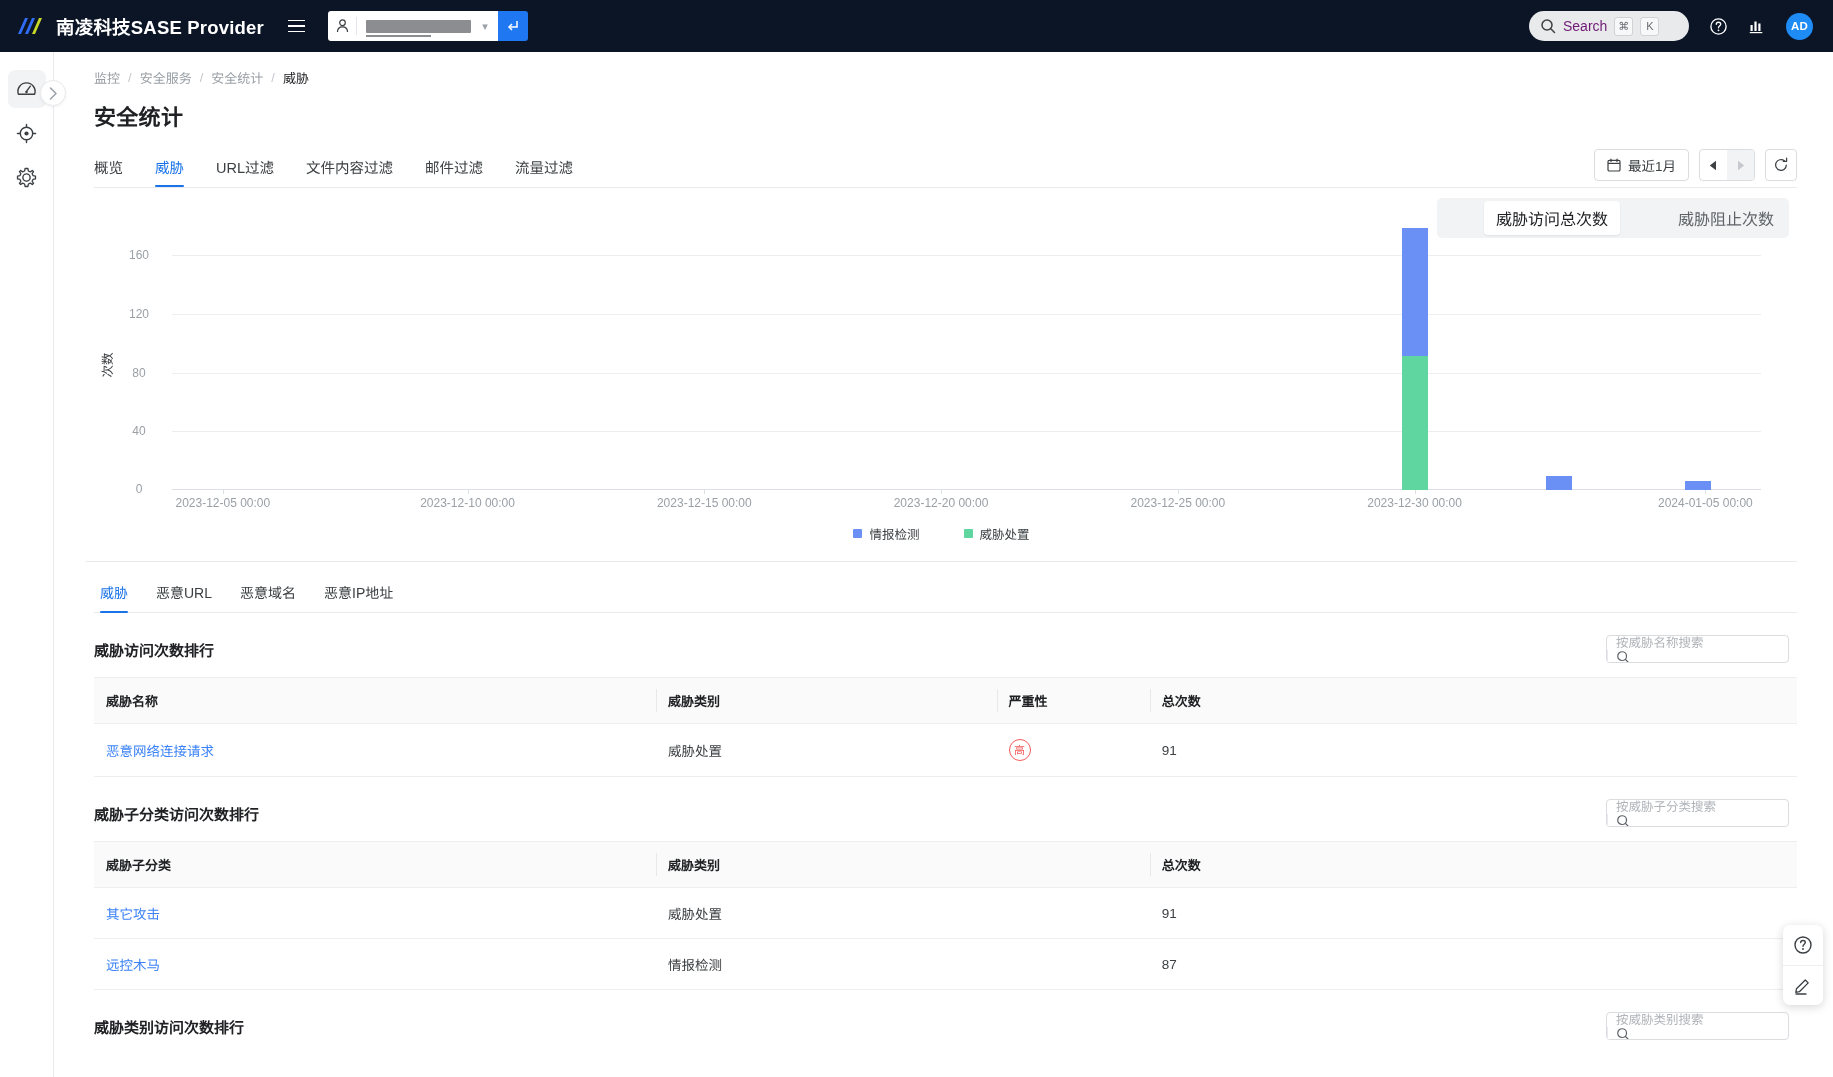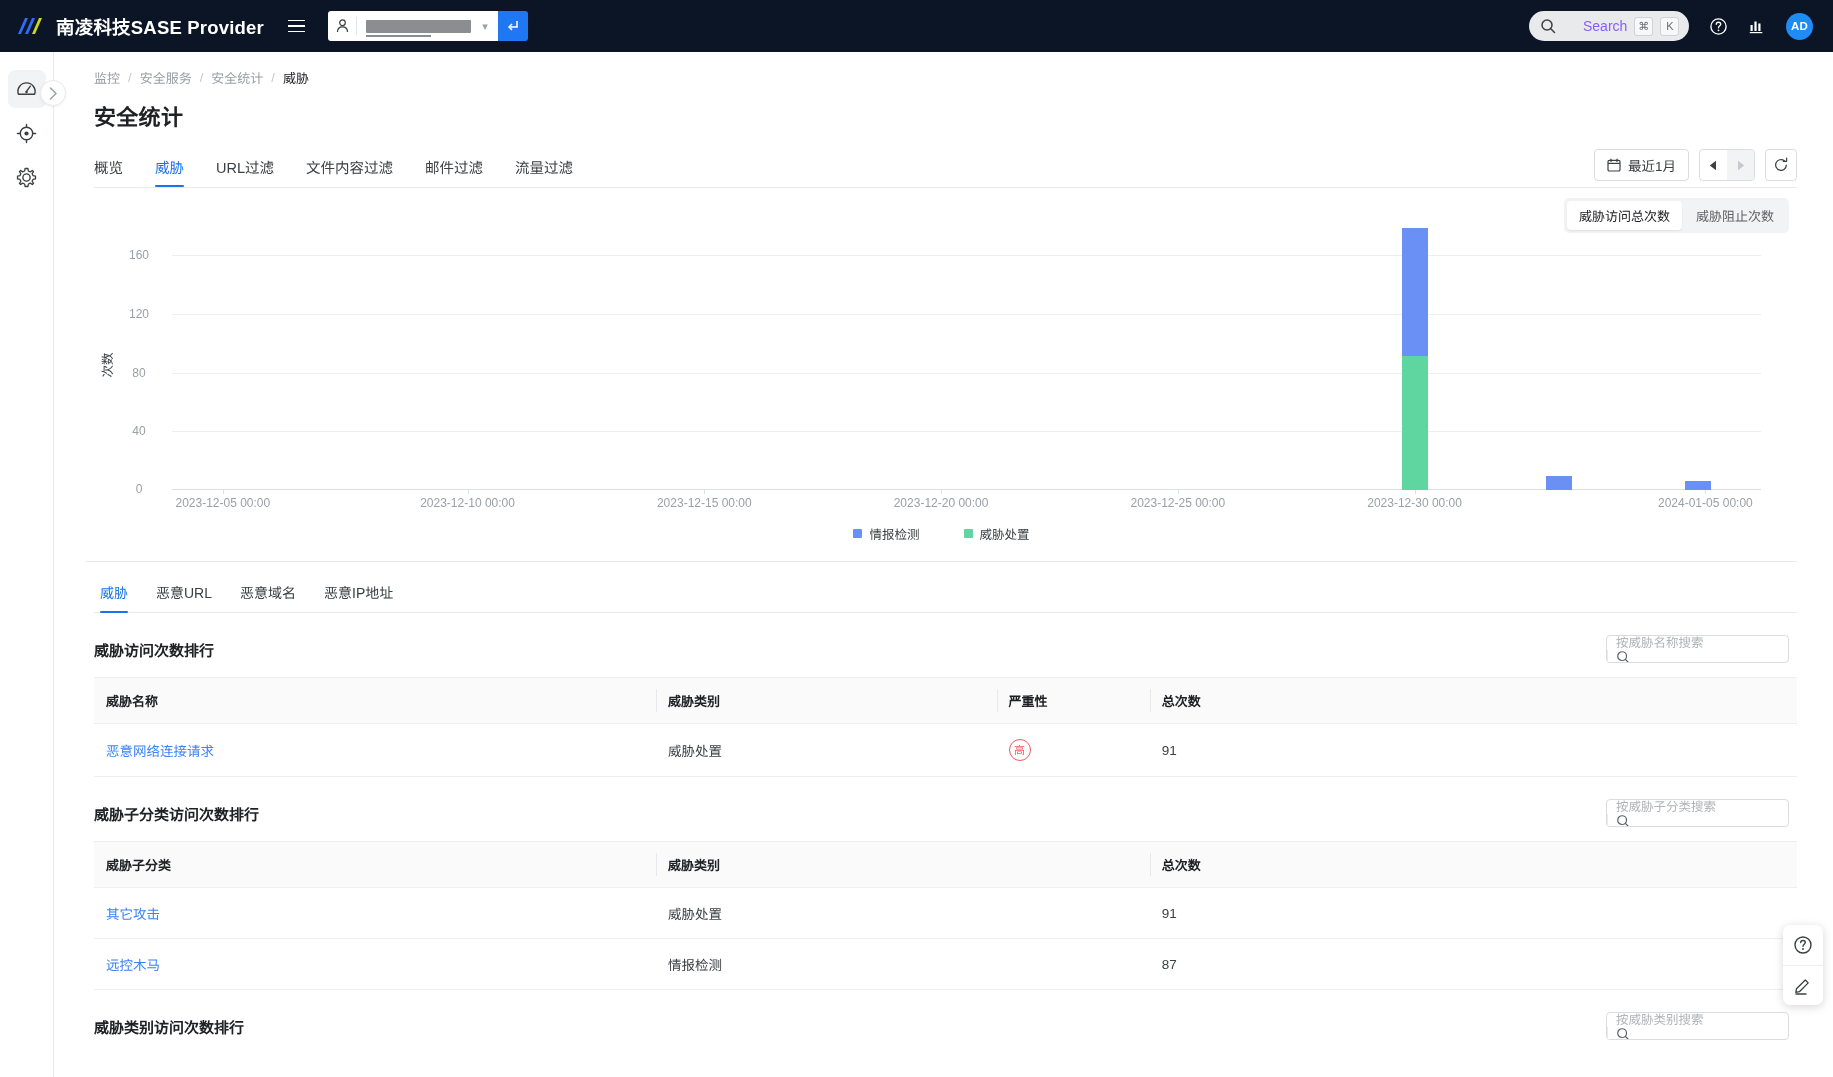--- a/index.html
+++ b/index.html
@@ -55,21 +55,21 @@
   }
 
   .topbar-right {
     margin-left: auto; display: flex; align-items: center; gap: 20px; padding-right: 4px;
   }
   .search-pill {
     background: #e9eaec; border-radius: 16px; height: 30px; display: flex;
     align-items: center; gap: 7px; padding: 0 8px 0 11px; cursor: pointer;
     min-width: 160px;
   }
-  .search-pill .txt { color: #8b5cf6; font-size: 14px; font-weight: 400; margin-left: 20px; }
+  .search-pill .txt { color: #701a75; font-size: 14px; font-weight: 400; }
   .kbd {
     background: #f7f8f9; border: 1px solid #cfd2d6; border-radius: 3px;
     min-width: 19px; height: 19px; font-size: 11px; color: #6b7077;
     display: inline-flex; align-items: center; justify-content: center; padding: 0 3px;
   }
   .ticon { color: #ffffff; cursor: pointer; display: flex; align-items: center; }
   .avatar {
     width: 27px; height: 27px; border-radius: 50%; background: #1f8bf5; color: #fff;
     font-size: 11.5px; font-weight: 600; display: flex; align-items: center;
     justify-content: center; cursor: pointer; letter-spacing: .3px;
@@ -134,21 +134,21 @@
   
   .tabs-underline { height: 1px; background: #e8eaed; margin: 0 0 0 8px; }
 
   
   .chart-card { position: relative; padding: 14px 8px 0 8px; }
   .seg {
     position: absolute; right: 8px; top: 10px; background: #f1f3f4; border-radius: 5px;
     display: flex; padding: 3px; gap: 2px; z-index: 5;
   }
   .seg div {
-    padding: 5px 12px; font-size: 13px; border-radius: 4px; color: #5f6368; cursor: pointer; white-space: nowrap;
+    padding: 5px 12px; font-size: 16px; border-radius: 4px; color: #5f6368; cursor: pointer; white-space: nowrap; margin-left: 44px;
   }
   .seg div.on { background: #ffffff; color: #202124; font-weight: 500; box-shadow: 0 1px 2px rgba(0,0,0,.08); }
 
   .plot-wrap { position: relative; height: 250px; margin-top: 38px; }
   .ylabel {
     position: absolute; left: 0; top: 50%; transform: translateY(-50%) rotate(-90deg);
     font-size: 12.5px; color: #3c4043; white-space: nowrap;
   }
   .ytick {
     position: absolute; left: 22px; width: 46px; text-align: center;

